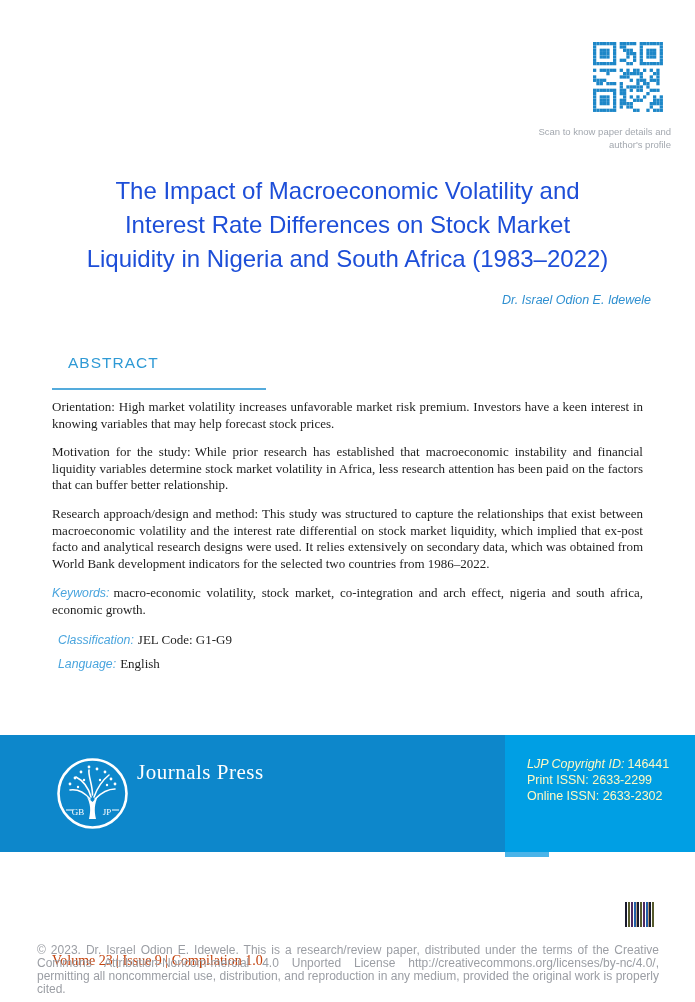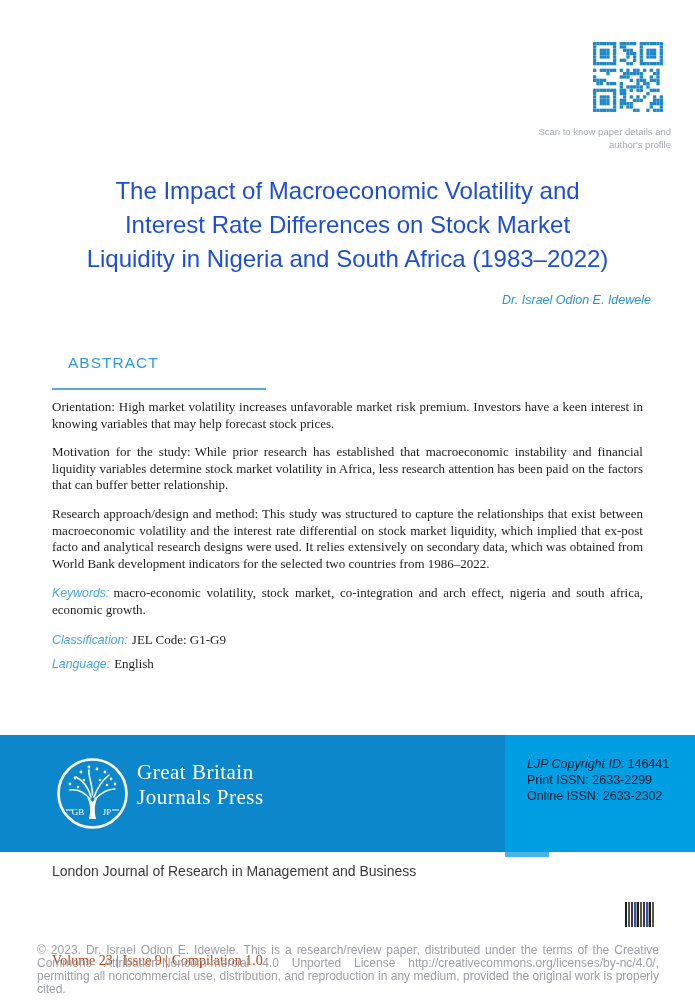--- a/index.html
+++ b/index.html
@@ -20,32 +20,32 @@
   
   .abstract{position:absolute;left:52px;top:338px;width:591px;}
   .abstract-heading{margin:16px;font-weight:400;font-size:15.5px;letter-spacing:1px;
                     color:#2f9ad5;}
   .heading-rule{width:214px;height:0;border-bottom:2px solid #54abdc;margin:3px 0 9px 0;}
   .body-p{font-family:"Liberation Serif",serif;font-size:13px;line-height:16.6px;
           text-align:justify;color:#1e1e1e;margin:0 0 12px 0;}
   .lead{margin-right:4px;}
   .meta-label{font-family:"Liberation Sans",sans-serif;font-style:italic;
               color:#4aa5de;font-size:12.3px;margin-right:4px;}
-  .meta-p{margin:0 0 8px 0;}
+  .meta-p{margin:0 0 8px 6px;}
   .mb13{margin-bottom:13px;}
 
   
   .band{position:absolute;left:0;top:735px;width:695px;height:117px;background:#0d87cb;}
   .band-right{position:absolute;left:505px;top:0;width:190px;height:117px;background:#009fe4;}
   .band-tab{position:absolute;left:505px;top:117px;width:44px;height:5px;background:#4ab4e9;}
   .logo{position:absolute;left:56px;top:22px;width:73px;height:73px;}
   .press-name{position:absolute;left:137px;top:25px;color:#ffffff;
               font-family:"Liberation Serif",serif;font-size:21px;line-height:25px;
               letter-spacing:.5px;}
-  .band-meta{position:absolute;left:527px;top:21px;color:#0f172a;font-size:12.5px;
+  .band-meta{position:absolute;left:527px;top:21px;color:#fef9c3;font-size:12.5px;
              line-height:16px;}
   .band-meta i{font-style:italic;margin-right:3px;}
 
   
   .journal-line{position:absolute;left:52px;top:863px;font-size:14px;color:#3a3a3a;}
   .volume-line{position:absolute;left:52px;top:953px;font-size:14px;color:#c2410c;font-family:Liberation Serif, serif;}
   .barcode{position:absolute;left:625px;top:902px;width:29px;height:25px;
            background:repeating-linear-gradient(90deg,
              #1a1a2e 0 2px,#ffffff 2px 3px,#565a2d 3px 5px,#ffffff 5px 6px,
              #4c2a63 6px 8px,#ffffff 8px 9px,#1f5fa8 9px 11px,#b99e85 11px 12px);}
@@ -347,29 +347,27 @@
       </g>
       <g stroke="#ffffff" stroke-width="1">
         <line x1="10" y1="53" x2="17" y2="53"></line>
         <line x1="56" y1="53" x2="63" y2="53"></line>
       </g>
       <text x="22" y="58" font-size="9" fill="#ffffff" text-anchor="middle" font-family="Liberation Serif, serif">GB</text>
       <text x="51" y="58" font-size="9" fill="#ffffff" text-anchor="middle" font-family="Liberation Serif, serif">JP</text>
     </svg>
 
     <div class="press-name">
-      <div>Great Britain</div>
       <div>Journals Press</div>
     </div>
 
     <div class="band-meta">
       <div><i>LJP Copyright ID:</i><span>146441</span></div>
       <div>Print ISSN: 2633-2299</div>
       <div>Online ISSN: 2633-2302</div>
     </div>
   </div>
 
-  <div class="journal-line">London Journal of Research in Management and Business</div>
   <div class="volume-line">Volume 23 | Issue 9 | Compilation 1.0</div>
   <div class="barcode"></div>
   <div class="copyright">© 2023. Dr. Israel Odion E. Idewele. This is a research/review paper, distributed under the terms of the Creative Commons Attribution-Noncom-mercial 4.0 Unported License http://creativecommons.org/licenses/by-nc/4.0/, permitting all noncommercial use, distribution, and reproduction in any medium, provided the original work is properly cited.</div>
 
 </div>
 
 </body></html>

